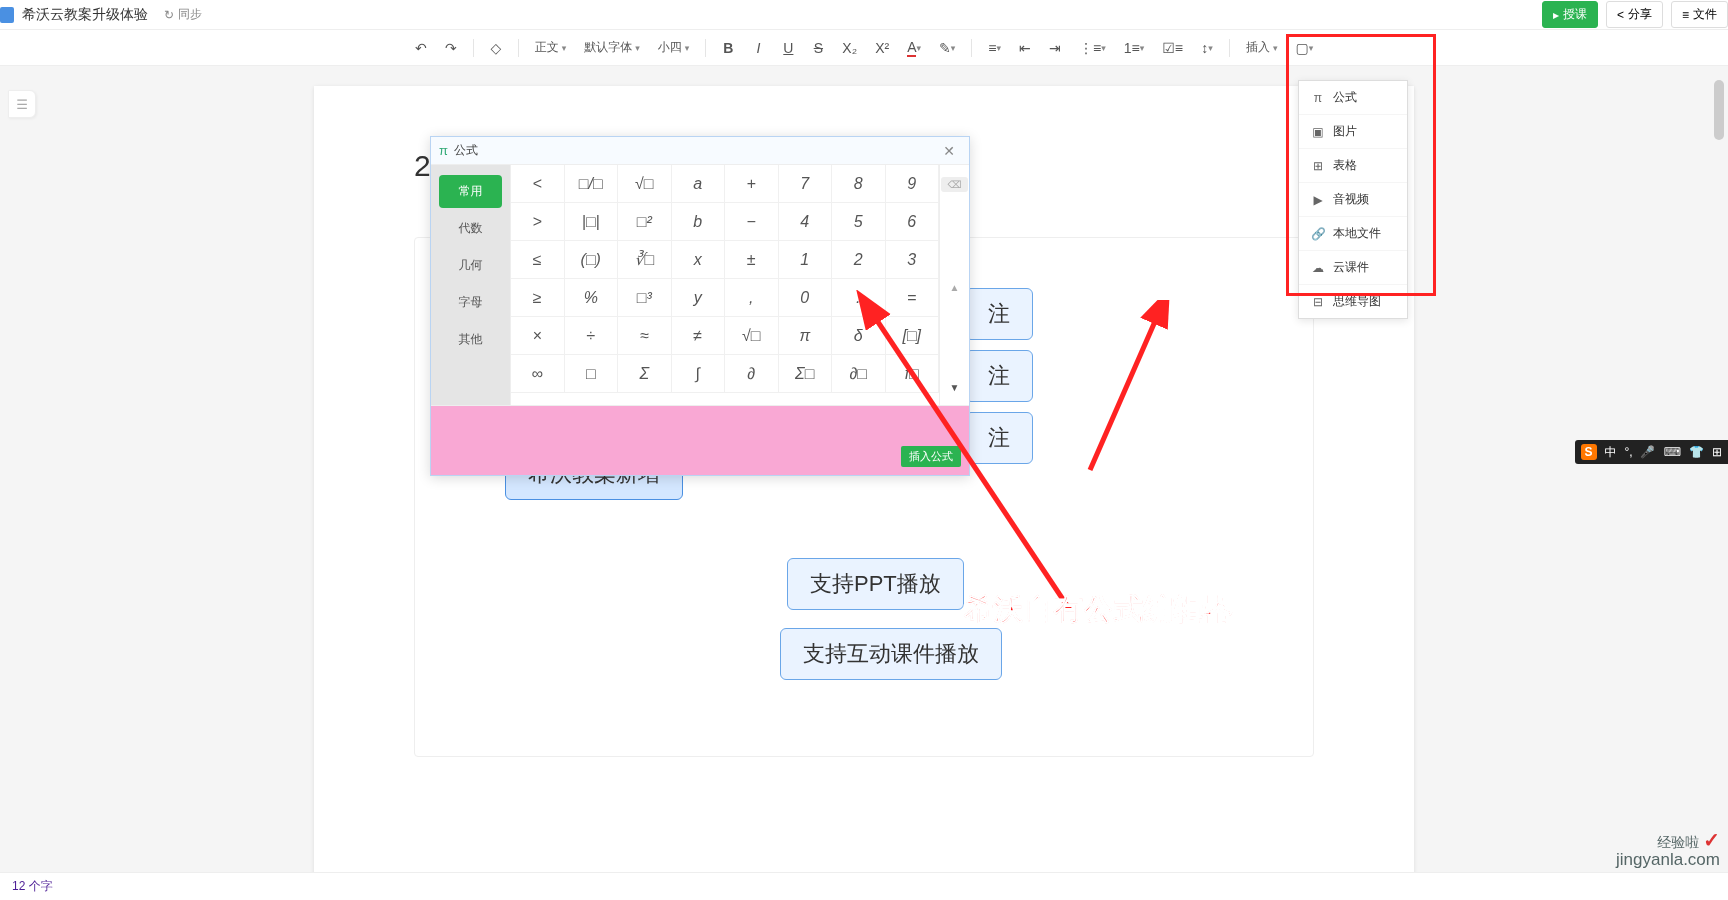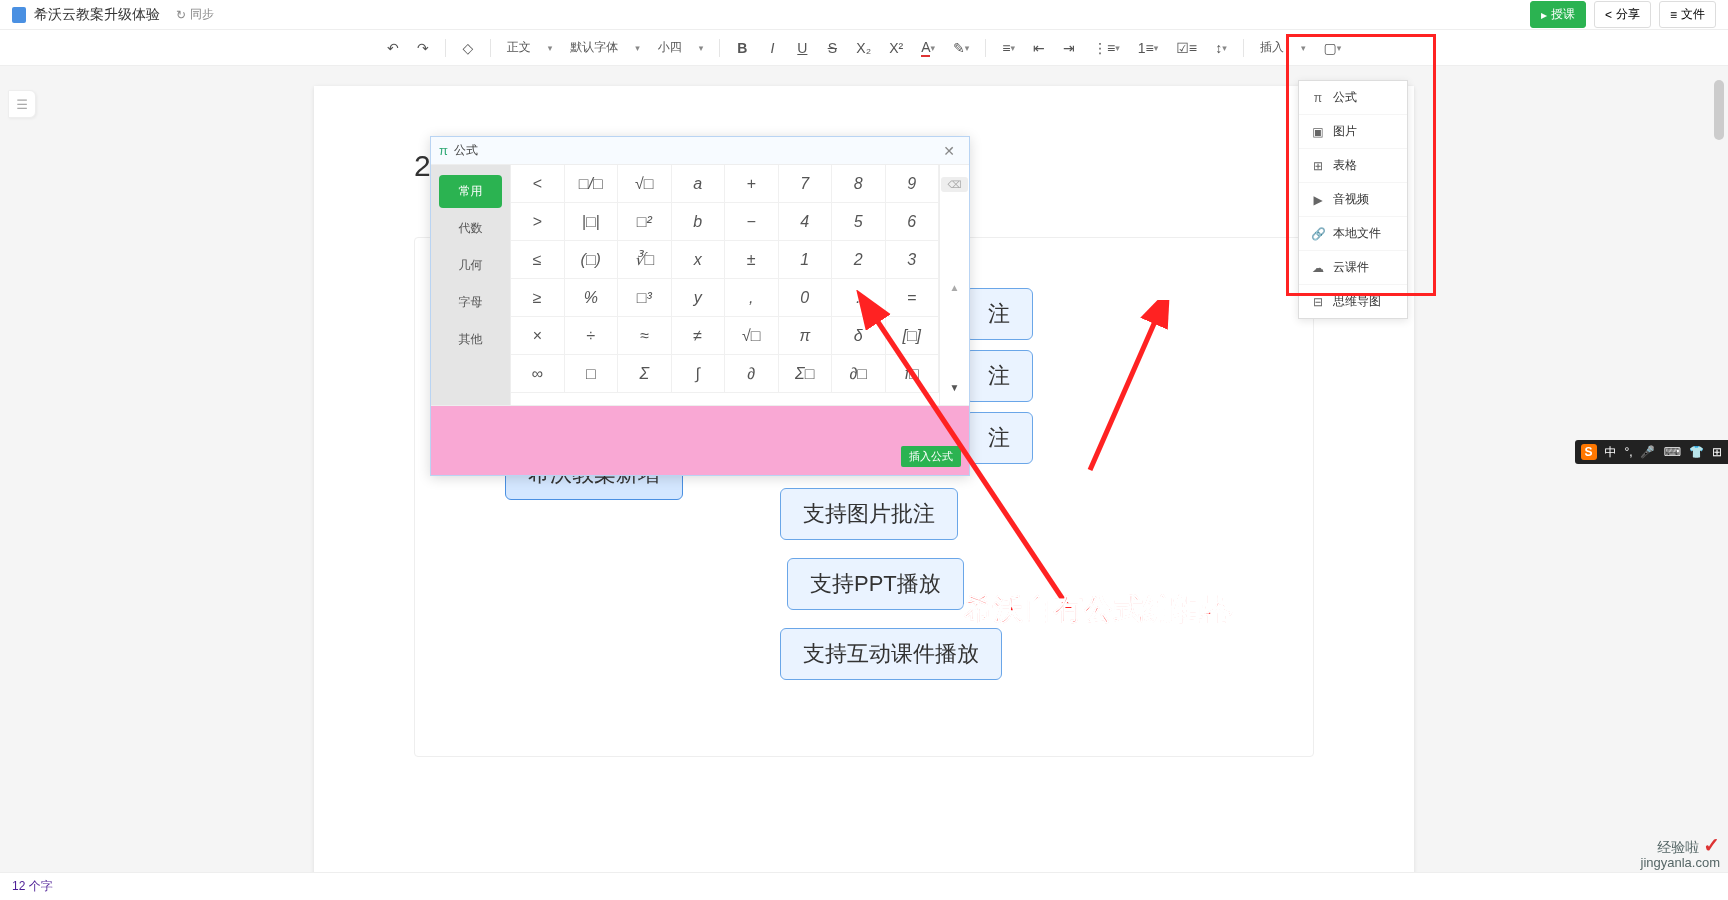--- a/index.html
+++ b/index.html
@@ -1,27 +1,27 @@
 <!DOCTYPE html>
 <html><head>
 <meta charset="utf-8">
 <style>
 * { box-sizing: border-box; margin: 0; padding: 0; }
 body { font-family: "Microsoft YaHei", sans-serif; background: #f5f5f5; font-size: 13px; color: #333; overflow: hidden; width: 1728px; height: 900px; position: relative; }
-.topbar { background: #fff; height: 30px; display: flex; align-items: center; padding: 0 12px; border-bottom: 1px solid #eee; }
+.topbar { background: #fff; height: 30px; display: flex; align-items: center; padding: 0 0; border-bottom: 1px solid #eee; }
 .doc-icon { width: 14px; height: 16px; background: #4a90e2; border-radius: 2px; margin-right: 8px; }
 .doc-title { font-size: 14px; color: #333; margin-right: 16px; }
 .sync { display: flex; align-items: center; color: #888; font-size: 12px; }
 .sync-ico { margin-right: 4px; }
 .topbar-right { margin-left: auto; display: flex; gap: 8px; }
 .btn { padding: 4px 10px; border-radius: 3px; border: 1px solid #ddd; background: #fff; font-size: 12px; cursor: pointer; display: flex; align-items: center; gap: 4px; }
 .btn.green { background: #2bb351; color: #fff; border-color: #2bb351; }
 .toolbar { background: #fff; height: 36px; display: flex; align-items: center; padding: 0 12px; border-bottom: 1px solid #eee; gap: 2px; justify-content: center; }
 .tool { padding: 4px 8px; border-radius: 3px; cursor: pointer; color: #555; font-size: 14px; display: flex; align-items: center; min-width: 28px; justify-content: center; }
-.tool.sel { display: flex; align-items: center; gap: 17px; font-size: 12px; }
+.tool.sel { display: flex; align-items: center; gap: 3px; font-size: 12px; }
 .tool .car { font-size: 9px; color: #888; }
 .divider { width: 1px; height: 18px; background: #e5e5e5; margin: 0 6px; }
 .txt-a { border-bottom: 2px solid #d33; padding-bottom: 0; }
 .page-area { position: absolute; top: 66px; left: 0; right: 0; bottom: 28px; overflow: auto; display: flex; justify-content: center; padding-top: 20px; }
 .page { width: 1100px; background: #fff; box-shadow: 0 1px 4px rgba(0,0,0,.1); padding: 60px 100px; min-height: 900px; position: relative; }
 .heading { font-size: 30px; font-weight: 500; color: #333; }
 .mindbox { margin-top: 50px; border: 1px solid #eee; border-radius: 4px; padding: 24px; height: 520px; position: relative; }
 .node { background: #eaf3ff; border: 1px solid #6aa6e8; border-radius: 6px; padding: 10px 22px; font-size: 22px; color: #333; position: absolute; }
 .node.root { background: #d4e7ff; border-color: #4a90e2; }
 svg.conn { position: absolute; inset: 0; pointer-events: none; }
@@ -138,21 +138,20 @@
         <path d="M 290 230 Q 340 230 360 130" stroke="#4a90e2" fill="none" stroke-width="1.5"></path>
         <path d="M 290 230 Q 340 230 360 190" stroke="#4a90e2" fill="none" stroke-width="1.5"></path>
         <path d="M 290 230 Q 340 230 360 270" stroke="#4a90e2" fill="none" stroke-width="1.5"></path>
         <path d="M 290 230 Q 340 230 360 340" stroke="#4a90e2" fill="none" stroke-width="1.5"></path>
         <path d="M 290 230 Q 340 230 360 410" stroke="#4a90e2" fill="none" stroke-width="1.5"></path>
       </svg>
       <div class="node root" style="left:90px;top:210px;">希沃教案新增</div>
       <div class="node" style="left:550px;top:50px;">注</div>
       <div class="node" style="left:550px;top:112px;">注</div>
       <div class="node" style="left:550px;top:174px;">注</div>
-      <div class="node" style="left:365px;top:250px;">支持图片批注</div>
       <div class="node" style="left:365px;top:320px;margin-left:7px;">支持PPT播放</div>
       <div class="node" style="left:365px;top:390px;">支持互动课件播放</div>
     </div>
   </div>
 </div>
 
 <div class="dlg">
   <div class="dlg-head">
     <span class="pi">π</span>
     <span class="dlg-title">公式</span>
@@ -290,14 +289,14 @@
   <span>👕</span>
   <span>⊞</span>
 </div>
 
 <div class="statusbar">
   <span>12 个字</span>
 </div>
 
 <div class="watermark">
   <div><span>经验啦</span> <span class="red">✓</span></div>
-  <div style="font-size:13px;">jingyanla.com</div>
+  <div style="font-size:17px;">jingyanla.com</div>
 </div>
 
 </body></html>

